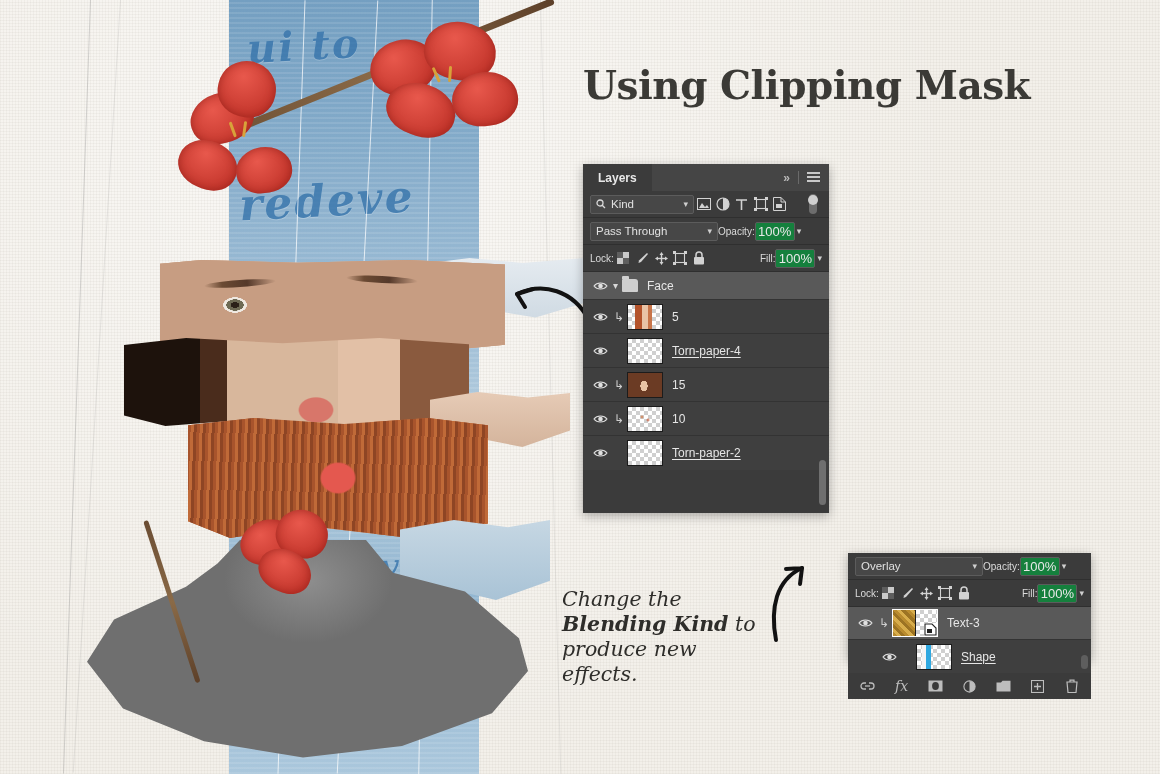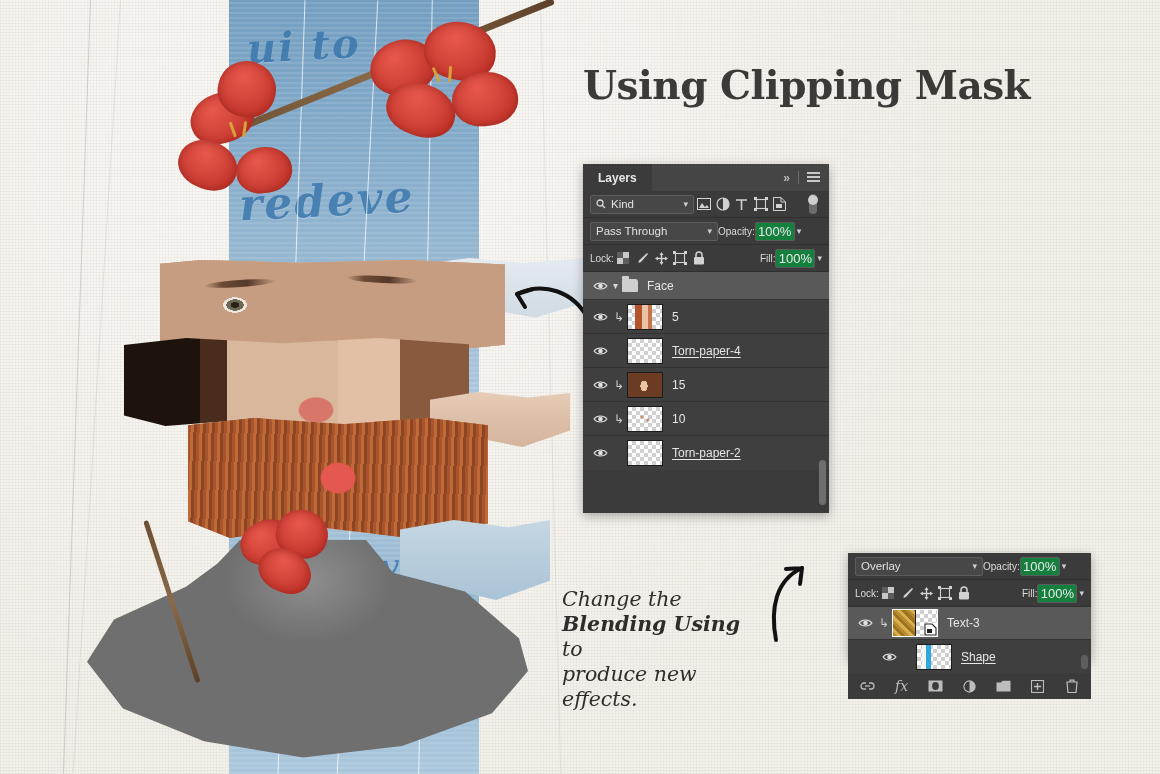--- a/index.html
+++ b/index.html
@@ -275,21 +275,21 @@
     <div class="petal" style="left:0;top:10px;width:56px;height:44px;transform:rotate(-16deg);"></div>
     <div class="petal" style="left:36px;top:0;width:52px;height:48px;transform:rotate(14deg);"></div>
     <div class="petal" style="left:18px;top:40px;width:54px;height:42px;transform:rotate(26deg);"></div>
   </div>
 
   <div id="title">Using Clipping Mask</div>
 
 
   <div class="note" id="note-2">
     <span>Change the</span><br>
-    <b>Blending Using</b><span> to</span><br>
+    <b>Blending Kind</b><span> to</span><br>
     <span>produce new effects.</span>
   </div>
 
   <svg class="arrow" style="left:503px;top:276px;" width="90" height="48" viewBox="0 0 90 48">
     <path d="M86 44 C70 14 40 6 14 18" fill="none" stroke="#121212" stroke-width="4" stroke-linecap="round"></path>
     <path d="M14 18 L30 13 M14 18 L22 31" fill="none" stroke="#121212" stroke-width="4" stroke-linecap="round"></path>
   </svg>
 
   <svg class="arrow" style="left:768px;top:560px;" width="44" height="84" viewBox="0 0 44 84">
     <path d="M8 80 C2 48 8 20 34 8" fill="none" stroke="#121212" stroke-width="4" stroke-linecap="round"></path>

